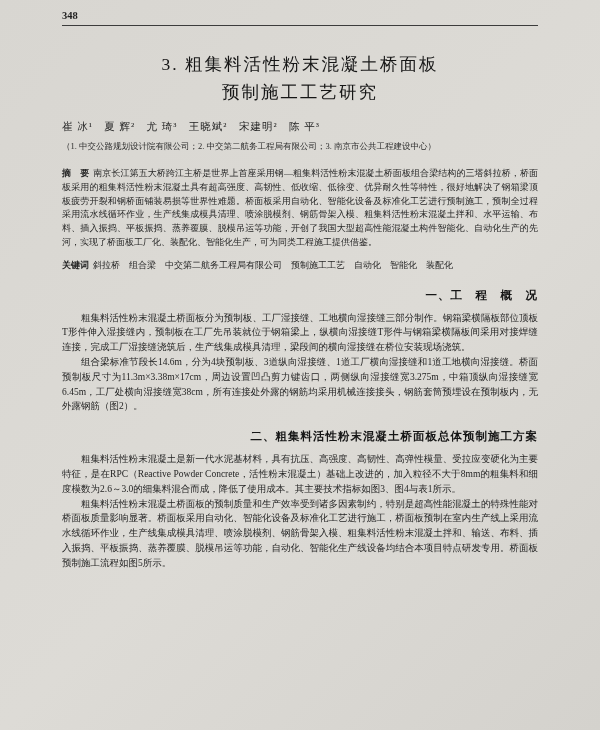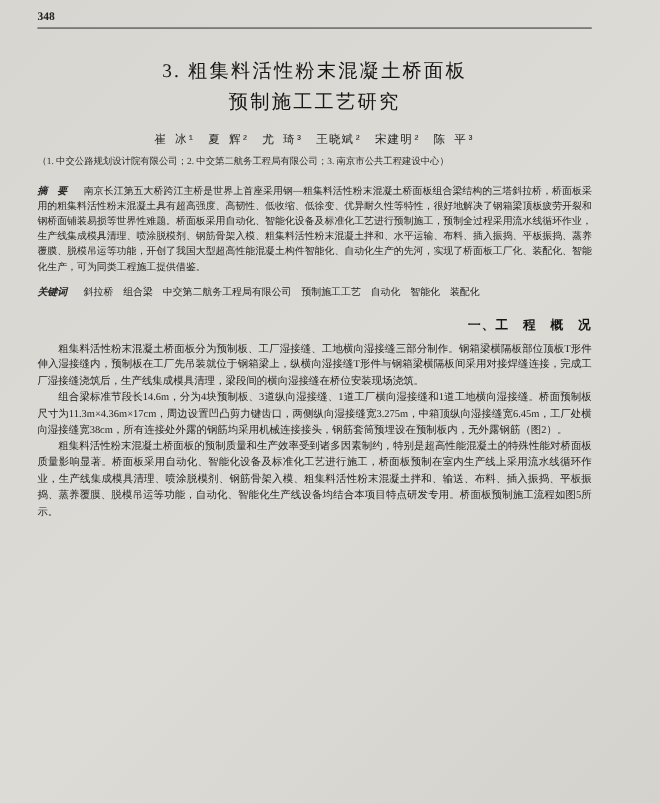--- a/index.html
+++ b/index.html
@@ -1,32 +1,32 @@
 <!DOCTYPE html>
 <html><head>
 <meta charset="utf-8">
 <style>
   html,body{margin:0;padding:0;background:#9e9c98;}
   .page{
     width:600px;height:730px;box-sizing:border-box;
     background:linear-gradient(135deg,#d8d6d1 0%,#dddbd6 55%,#d4d2cd 100%);
     color:#1e1e1e;
     font-family:"Liberation Serif","DejaVu Serif",serif;
-    padding:10px 62px 0 34px;
+    padding:10px 62px 0 62px;
     overflow:hidden;position:relative;
   }
   .header-row{display:flex;align-items:baseline;}
   .pagenum{font-weight:bold;font-size:10.5px;}
   .running-title{flex:1;text-align:center;font-size:8px;letter-spacing:1.5px;color:#2a2a2a;}
   .header-rule{border-top:1.2px solid #3c3c3c;margin-top:4px;}
   .title{text-align:center;font-weight:normal;font-size:17.5px;line-height:28px;letter-spacing:2px;margin:24px 0 0 0;color:#161616;}
-  .authors{text-align:center;font-size:10.5px;letter-spacing:1px;margin-top:14px;color:#222;font-family:Liberation Mono, monospace;}
+  .authors{font-size:10.5px;letter-spacing:1px;margin-top:14px;color:#222;}
   .affiliation{text-align:left;font-size:8.5px;margin-top:7px;color:#2b2b2b;}
   .abstract{margin-top:14px;font-size:9px;line-height:13.8px;text-align:justify;color:#262626;}
-  .abstract .label,.keywords .label{font-weight:bold;margin-right:15px;white-space:nowrap;font-style:italic;}
+  .abstract .label,.keywords .label{font-weight:bold;margin-right:4px;white-space:nowrap;}
   .keywords{margin-top:5px;font-size:9px;line-height:13.8px;text-align:justify;color:#262626;}
   .section-heading{text-align:right;font-weight:bold;font-size:11.5px;letter-spacing:1px;margin:15px 0 8px 0;color:#161616;}
   .body-p{font-size:9.5px;line-height:14.8px;text-align:justify;text-indent:2em;margin:0;color:#242424;}
 </style>
 </head>
 <body>
 
 <div class="page">
 
   <div class="header-row">
@@ -41,17 +41,19 @@
 
   <div class="authors">崔 冰¹　夏 辉²　尤 琦³　王晓斌²　宋建明²　陈 平³</div>
   <div class="affiliation">（1. 中交公路规划设计院有限公司；2. 中交第二航务工程局有限公司；3. 南京市公共工程建设中心）</div>
 
   <p class="abstract"><span class="label">摘　要</span><span>南京长江第五大桥跨江主桥是世界上首座采用钢—粗集料活性粉末混凝土桥面板组合梁结构的三塔斜拉桥，桥面板采用的粗集料活性粉末混凝土具有超高强度、高韧性、低收缩、低徐变、优异耐久性等特性，很好地解决了钢箱梁顶板疲劳开裂和钢桥面铺装易损等世界性难题。桥面板采用自动化、智能化设备及标准化工艺进行预制施工，预制全过程采用流水线循环作业，生产线集成模具清理、喷涂脱模剂、钢筋骨架入模、粗集料活性粉末混凝土拌和、水平运输、布料、插入振捣、平板振捣、蒸养覆膜、脱模吊运等功能，开创了我国大型超高性能混凝土构件智能化、自动化生产的先河，实现了桥面板工厂化、装配化、智能化生产，可为同类工程施工提供借鉴。</span></p>
 
   <p class="keywords"><span class="label">关键词</span><span>斜拉桥　组合梁　中交第二航务工程局有限公司　预制施工工艺　自动化　智能化　装配化</span></p>
 
   <h2 class="section-heading">一、工　程　概　况</h2>
   <p class="body-p">粗集料活性粉末混凝土桥面板分为预制板、工厂湿接缝、工地横向湿接缝三部分制作。钢箱梁横隔板部位顶板T形件伸入湿接缝内，预制板在工厂先吊装就位于钢箱梁上，纵横向湿接缝T形件与钢箱梁横隔板间采用对接焊缝连接，完成工厂湿接缝浇筑后，生产线集成模具清理，梁段间的横向湿接缝在桥位安装现场浇筑。</p>
-  <p class="body-p">组合梁标准节段长14.6m，分为4块预制板、3道纵向湿接缝、1道工厂横向湿接缝和1道工地横向湿接缝。桥面预制板尺寸为11.3m×4.36m×17cm，周边设置凹凸剪力键齿口，两侧纵向湿接缝宽3.275m，中箱顶纵向湿接缝宽6.45m，工厂处横向湿接缝宽38cm，所有连接处外露的钢筋均采用机械连接接头，钢筋套筒预埋设在预制板内，无外露钢筋（图2）。</p>
+  <p class="body-p">组合梁标准节段长14.6m，分为4块预制板、3道纵向湿接缝、1道工厂横向湿接缝和1道工地横向湿接缝。桥面预制板尺寸为11.3m×3.38m×17cm，周边设置凹凸剪力键齿口，两侧纵向湿接缝宽3.275m，中箱顶纵向湿接缝宽6.45m，工厂处横向湿接缝宽38cm，所有连接处外露的钢筋均采用机械连接接头，钢筋套筒预埋设在预制板内，无外露钢筋（图2）。</p>
 
+  <h2 class="section-heading">二、粗集料活性粉末混凝土桥面板总体预制施工方案</h2>
+  <p class="body-p">粗集料活性粉末混凝土是新一代水泥基材料，具有抗压、高强度、高韧性、高弹性模量、受拉应变硬化为主要特征，是在RPC（Reactive Powder Concrete，活性粉末混凝土）基础上改进的，加入粒径不大于8mm的粗集料和细度模数为2.6～3.0的细集料混合而成，降低了使用成本。其主要技术指标如图3、图4与表1所示。</p>
   <p class="body-p">粗集料活性粉末混凝土桥面板的预制质量和生产效率受到诸多因素制约，特别是超高性能混凝土的特殊性能对桥面板质量影响显著。桥面板采用自动化、智能化设备及标准化工艺进行施工，桥面板预制在室内生产线上采用流水线循环作业，生产线集成模具清理、喷涂脱模剂、钢筋骨架入模、粗集料活性粉末混凝土拌和、输送、布料、插入振捣、平板振捣、蒸养覆膜、脱模吊运等功能，自动化、智能化生产线设备均结合本项目特点研发专用。桥面板预制施工流程如图5所示。</p>
 
 </div>
 
 </body></html>

